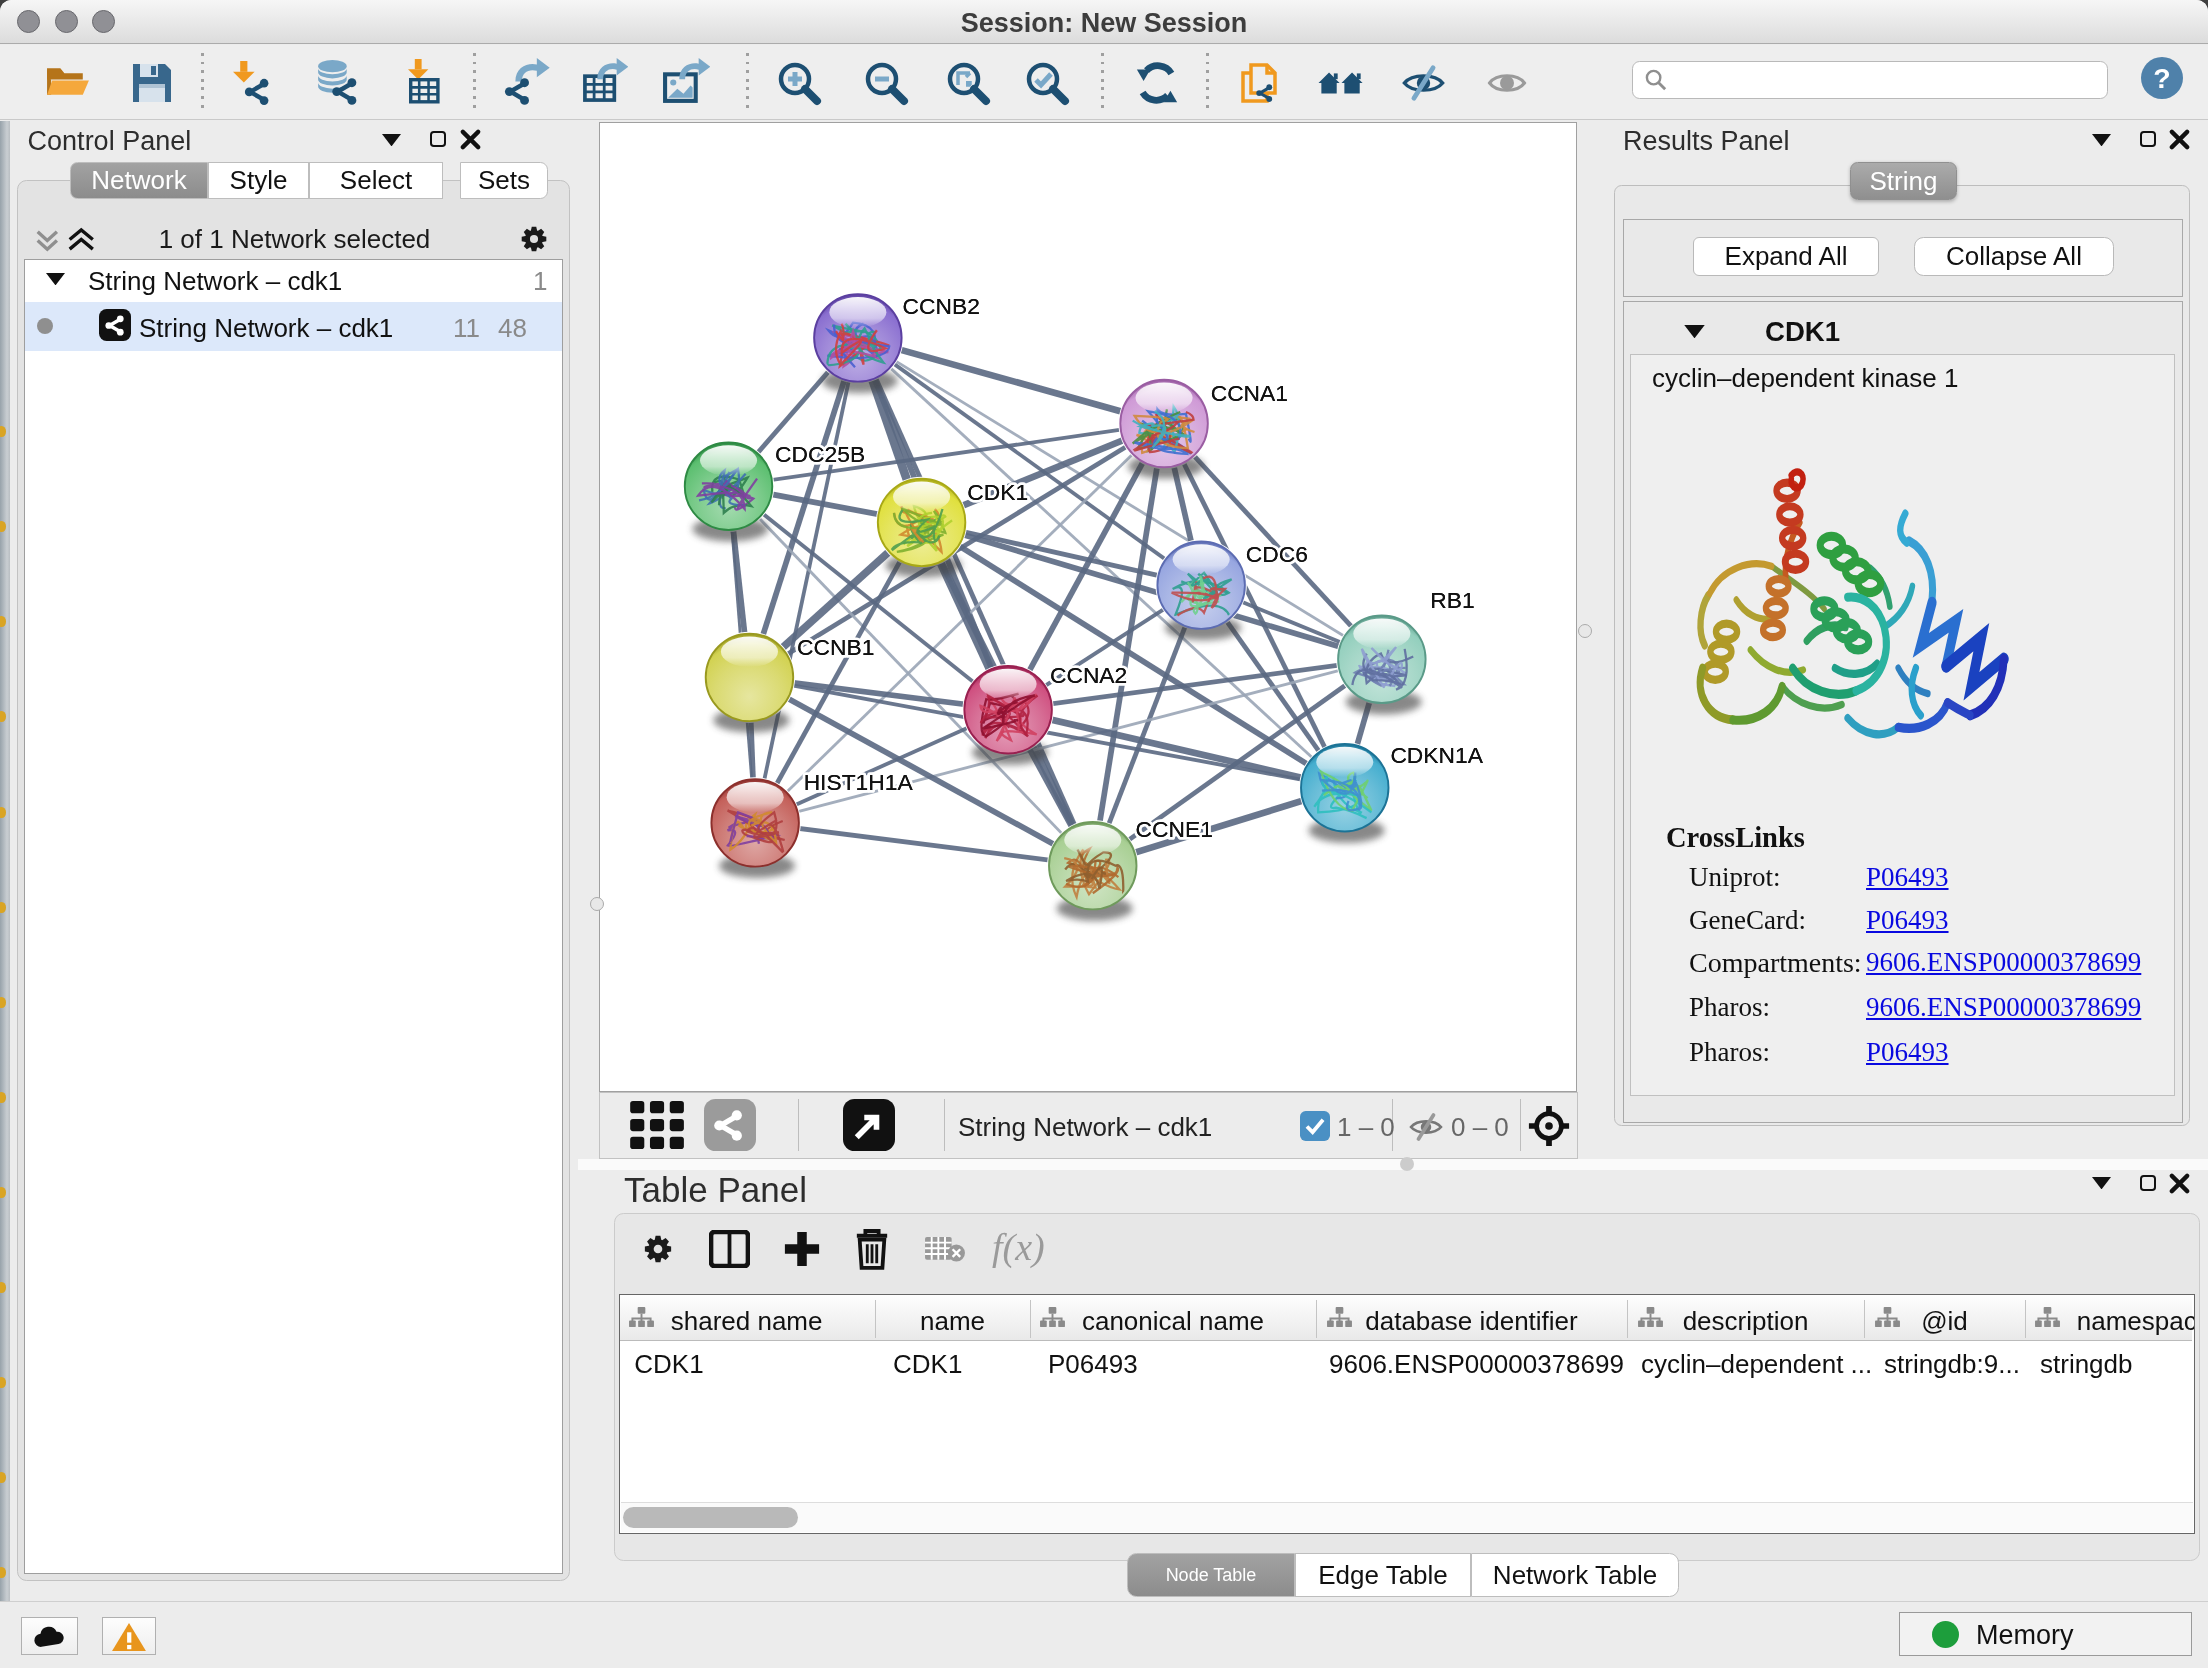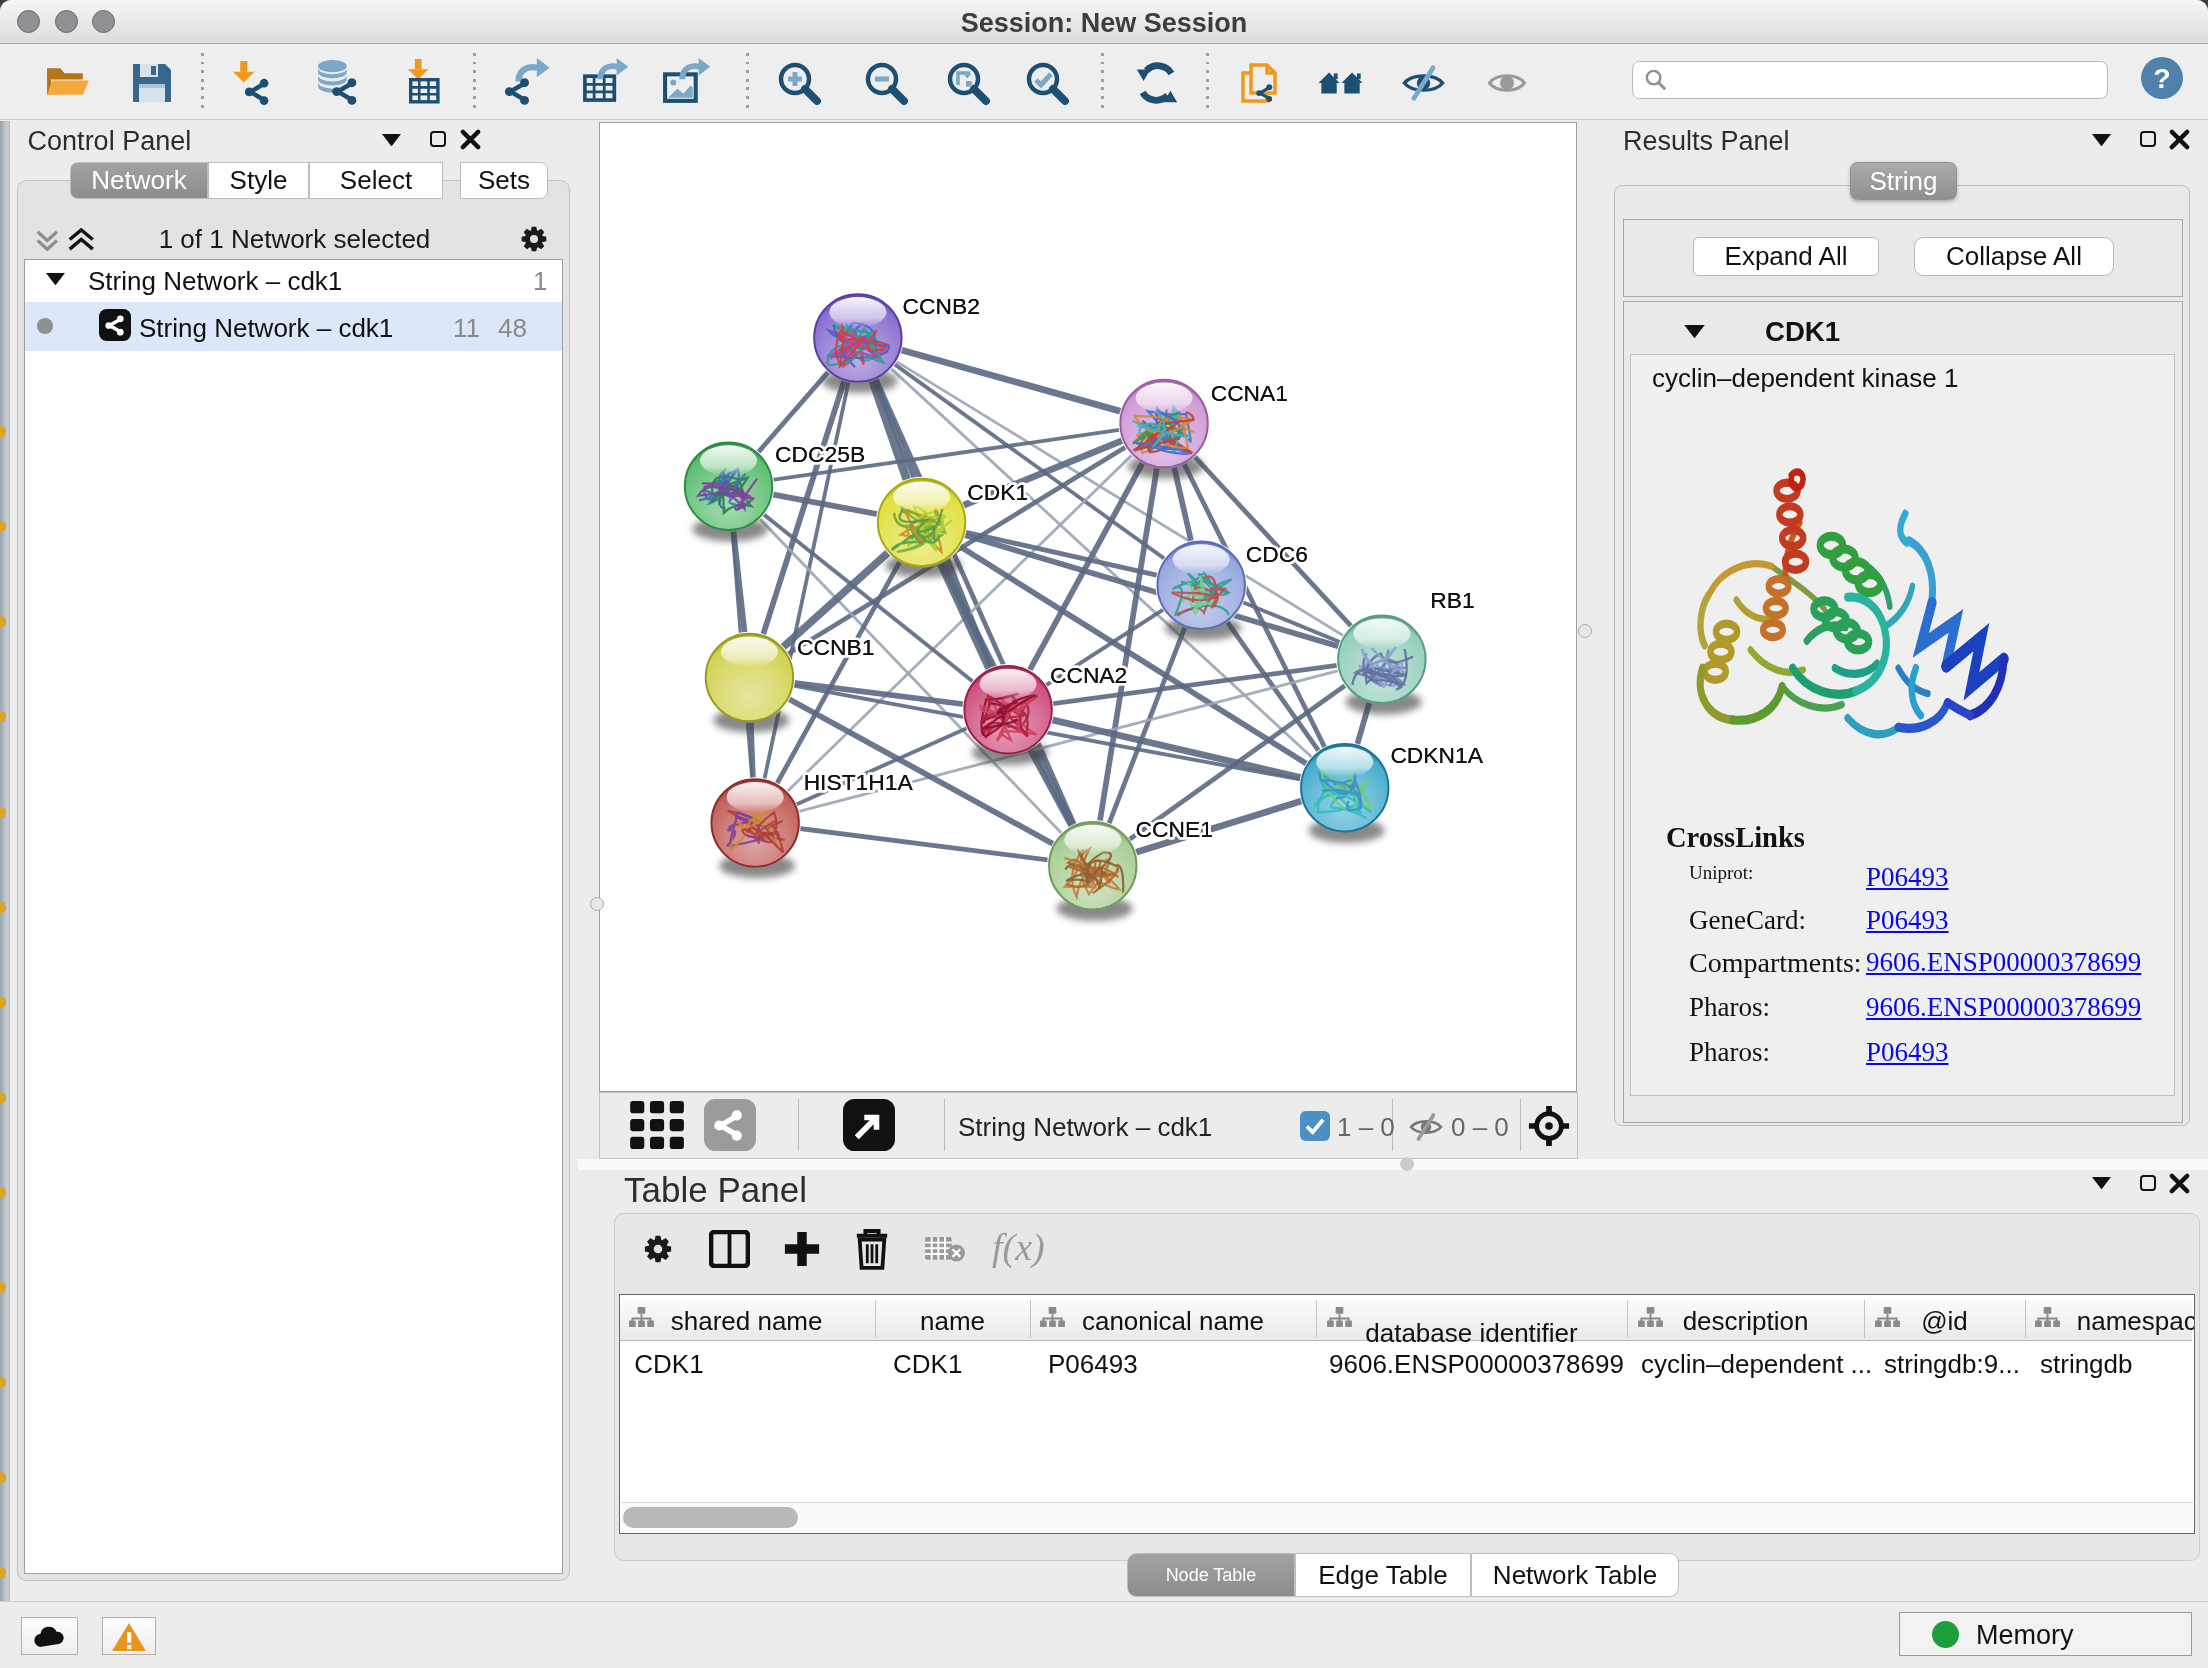--- a/index.html
+++ b/index.html
@@ -665,21 +665,21 @@
         <path d="M340 60 C330 75 330 85 342 92" stroke="#35aad4" stroke-width="9"></path>
         <path d="M378 158 L362 205 L412 178 L398 228" stroke="#2a6fd0" stroke-width="13"></path>
         <path d="M398 228 L448 196 L434 250 L480 220" stroke="#1a42c0" stroke-width="14"></path>
         <path d="M480 220 C478 252 460 275 432 282" stroke="#2230b8" stroke-width="11"></path>
         <path d="M330 295 C360 300 390 290 400 268" stroke="#2a55cc" stroke-width="10"></path>
         <path d="M400 268 C420 278 428 280 432 282" stroke="#2a45c4" stroke-width="10"></path>
         <path d="M355 230 C345 250 348 270 362 282" stroke="#2aa0cc" stroke-width="9"></path>
       </g>
     </svg>
 <div class="txt" style="left:1666px;top:822px;font-family:'Liberation Serif',serif;font-size:28.5px;font-weight:700;color:#111;">CrossLinks</div>
-<div class="txt" style="left:1689px;top:862px;font-family:'Liberation Serif',serif;font-size:19px;color:#111;">Uniprot:</div>
+<div class="txt" style="left:1689px;top:862px;font-family:'Liberation Serif',serif;font-size:27px;color:#111;">Uniprot:</div>
 <div class="txt" style="left:1866px;top:862px;font-family:'Liberation Serif',serif;font-size:27px;color:#0909e0;text-decoration:underline;">P06493</div>
 <div class="txt" style="left:1689px;top:905px;font-family:'Liberation Serif',serif;font-size:27px;color:#111;">GeneCard:</div>
 <div class="txt" style="left:1866px;top:905px;font-family:'Liberation Serif',serif;font-size:27px;color:#0909e0;text-decoration:underline;">P06493</div>
 <div class="txt" style="left:1689px;top:947px;font-family:'Liberation Serif',serif;font-size:28px;color:#111;">Compartments:</div>
 <div class="txt" style="left:1866px;top:947px;font-family:'Liberation Serif',serif;font-size:27px;color:#0909e0;text-decoration:underline;">9606.ENSP00000378699</div>
 <div class="txt" style="left:1689px;top:992px;font-family:'Liberation Serif',serif;font-size:27px;color:#111;">Pharos:</div>
 <div class="txt" style="left:1866px;top:992px;font-family:'Liberation Serif',serif;font-size:27px;color:#0909e0;text-decoration:underline;">9606.ENSP00000378699</div>
 <div class="txt" style="left:1689px;top:1037px;font-family:'Liberation Serif',serif;font-size:27px;color:#111;">Pharos:</div>
 <div class="txt" style="left:1866px;top:1037px;font-family:'Liberation Serif',serif;font-size:27px;color:#0909e0;text-decoration:underline;">P06493</div>
 <div class="txt" style="left:624px;top:1170px;font-size:35px;color:#2d2d2d;">Table Panel</div>
@@ -754,21 +754,21 @@
 <div class="abs" style="left:696px;top:4.8px;height:38px;border-left:1px solid #c4c4c4;"></div>
 <svg style="position:absolute;left:707px;top:11.4px;" width="25" height="23" viewBox="0 0 26 24">
         <g fill="#8a8a8a">
           <rect x="9" y="1" width="8" height="7" rx="1"></rect>
           <rect x="0" y="15" width="7" height="7" rx="1"></rect>
           <rect x="9.5" y="15" width="7" height="7" rx="1"></rect>
           <rect x="19" y="15" width="7" height="7" rx="1"></rect>
           <path d="M12 8 h2 v4 h-2 z M3 12 h20 v2 h-20 z M2.5 12 h2 v4 h-2 z M12 12 h2 v4 h-2 z M21.5 12 h2 v4 h-2 z"></path>
         </g>
       </svg>
-<div class="txt" style="left:696px;top:10.5px;width:311px;text-align:center;font-size:26px;color:#111;margin-top:12px;">database identifier</div>
+<div class="txt" style="left:696px;top:10.5px;width:311px;text-align:center;font-size:26px;color:#111;">database identifier</div>
 <div class="abs" style="left:1007px;top:4.8px;height:38px;border-left:1px solid #c4c4c4;"></div>
 <svg style="position:absolute;left:1018px;top:11.4px;" width="25" height="23" viewBox="0 0 26 24">
         <g fill="#8a8a8a">
           <rect x="9" y="1" width="8" height="7" rx="1"></rect>
           <rect x="0" y="15" width="7" height="7" rx="1"></rect>
           <rect x="9.5" y="15" width="7" height="7" rx="1"></rect>
           <rect x="19" y="15" width="7" height="7" rx="1"></rect>
           <path d="M12 8 h2 v4 h-2 z M3 12 h20 v2 h-20 z M2.5 12 h2 v4 h-2 z M12 12 h2 v4 h-2 z M21.5 12 h2 v4 h-2 z"></path>
         </g>
       </svg>

